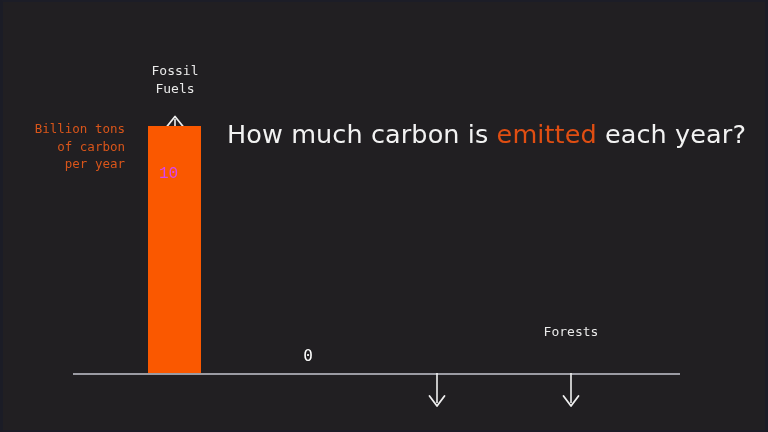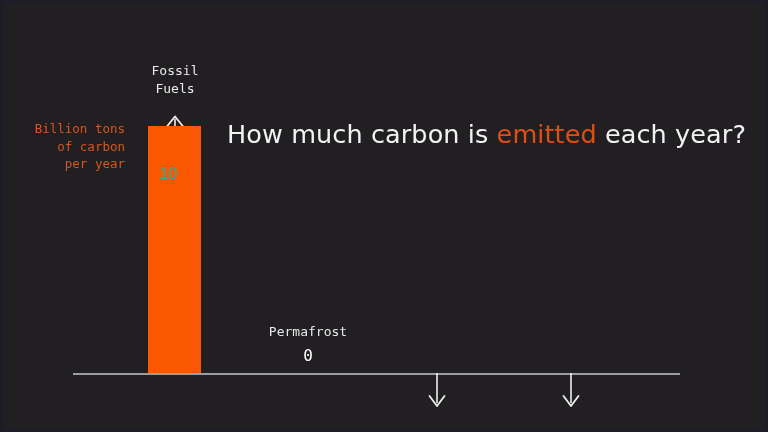--- a/index.html
+++ b/index.html
@@ -77,23 +77,23 @@
     width: 53px;
     height: 247px;
     background: #FA5800;
   }
   #bar-value {
     position: absolute;
     left: 145px;
     top: 163px;
     width: 41px;
     text-align: center;
-    font-family: Liberation Sans, sans-serif;
+    font-family: Liberation Mono, monospace;
     font-size: 16px;
-    color: #14b8a6;
+    color: #d946ef;
   }
 
   
   #label-fossil {
     position: absolute;
     left: 126px;
     top: 60px;
     width: 92px;
     text-align: center;
     font-family: "DejaVu Sans Mono", monospace;
@@ -164,26 +164,26 @@
   <svg id="arrow-up" viewBox="0 0 32 50">
     <line x1="16" y1="50" x2="16" y2="7" stroke="#EFEFEF" stroke-width="1.6"></line>
     <polyline points="7.5,15 16,4.5 24.5,15" fill="none" stroke="#EFEFEF" stroke-width="1.8" stroke-linecap="round" stroke-linejoin="round"></polyline>
   </svg>
 
   <div id="bar-fossil"></div>
   <div id="bar-value">10</div>
 
   <div id="baseline"></div>
 
-  <div class="cat-label" id="label-permafrost">Permafrost</div>
   <div id="value-permafrost">0</div>
 
   <svg class="arrow-down" id="arrow-soils" viewBox="0 0 30 36">
     <line x1="15" y1="0" x2="15" y2="30" stroke="#EFEFEF" stroke-width="1.6"></line>
     <polyline points="7.5,23 15,33 22.5,23" fill="none" stroke="#EFEFEF" stroke-width="1.8" stroke-linecap="round" stroke-linejoin="round"></polyline>
   </svg>
 
+  <div class="cat-label" id="label-forests">Forests</div>
   <svg class="arrow-down" id="arrow-forests" viewBox="0 0 30 36">
     <line x1="15" y1="0" x2="15" y2="30" stroke="#EFEFEF" stroke-width="1.6"></line>
     <polyline points="7.5,23 15,33 22.5,23" fill="none" stroke="#EFEFEF" stroke-width="1.8" stroke-linecap="round" stroke-linejoin="round"></polyline>
   </svg>
 
 </div>
 
 </body></html>

